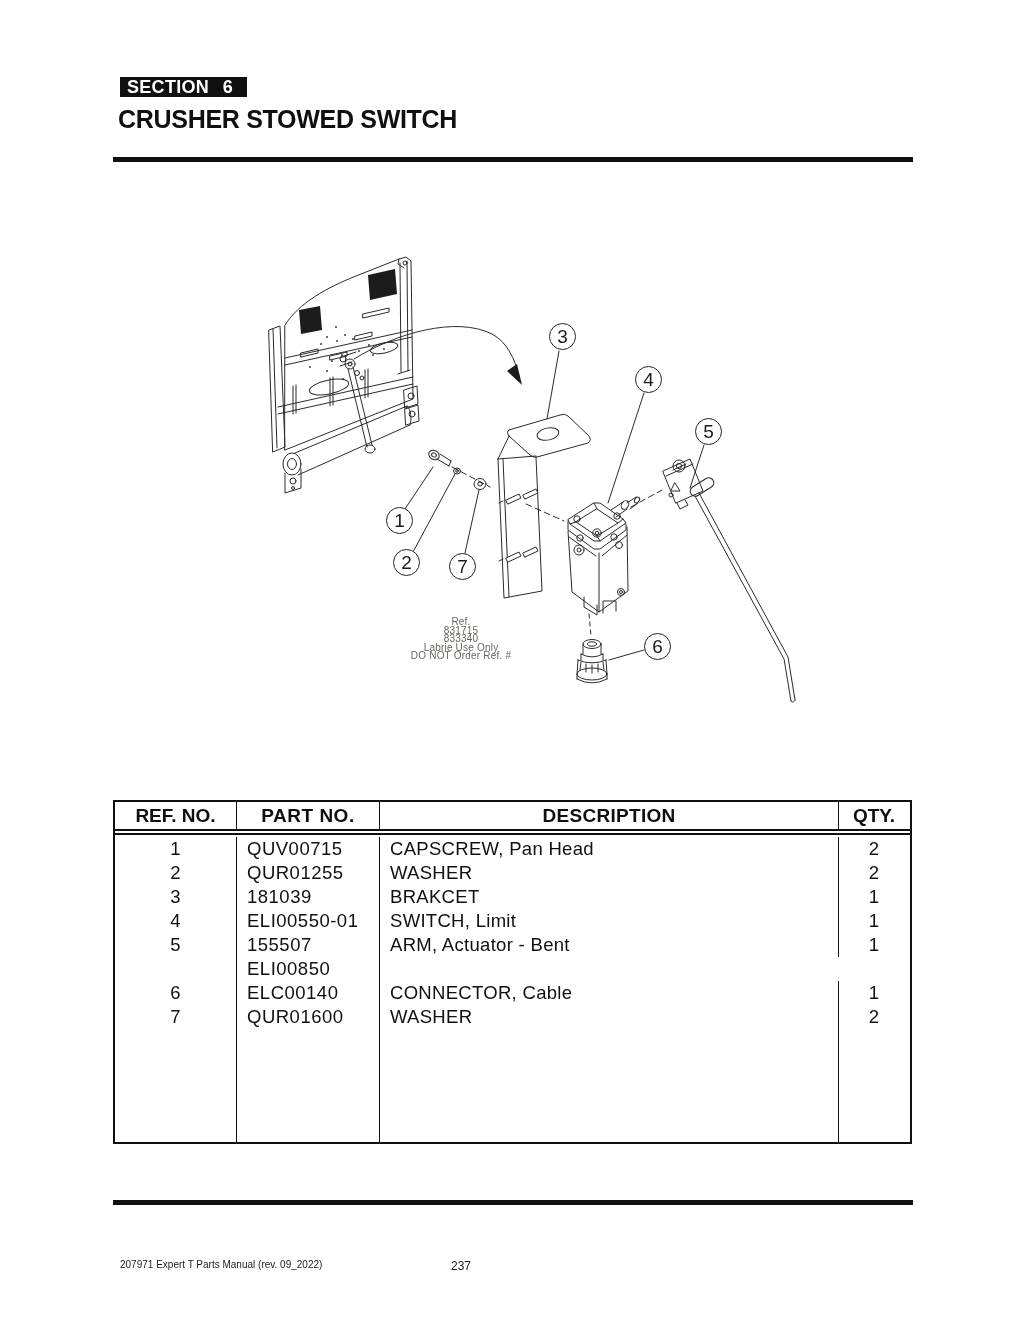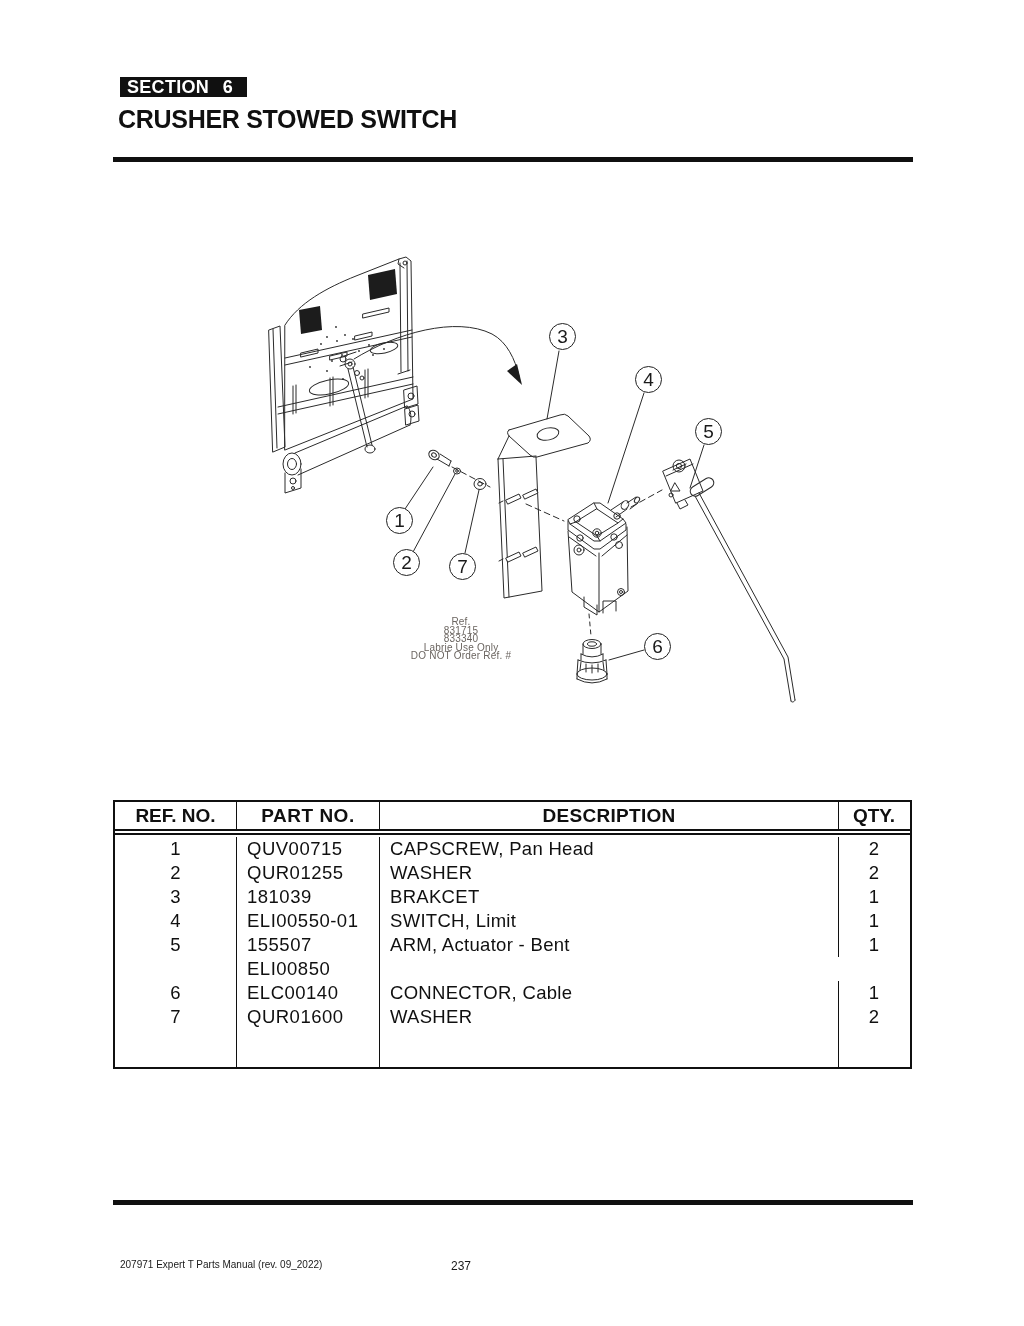--- a/index.html
+++ b/index.html
@@ -29,21 +29,21 @@
     border-radius:50%;background:#fff;box-sizing:border-box;
     display:flex;align-items:center;justify-content:center;
     font-size:19px;color:#1a1a1a;
   }
   .ref-note{
     position:absolute;left:381px;top:618px;width:160px;text-align:center;
     font-size:10px;line-height:8.6px;color:#6b6560;letter-spacing:.2px;
   }
   
   .parts-table{
-    position:absolute;left:113px;top:800px;width:799px;height:269px;
+    position:absolute;left:113px;top:800px;width:799px;height:344px;
     border:2.5px solid #101010;box-sizing:border-box;
     display:flex;flex-direction:column;
   }
   .t-row{display:grid;grid-template-columns:122px 143px 459px 70px;}
   .t-head{height:27px;border-bottom:2.5px solid #101010;}
   .t-head .cell{font-weight:bold;font-size:19px;display:flex;align-items:center;justify-content:center;}
   .t-dbl{height:2px;background:#101010;margin-top:2px;}
   .t-body{display:flex;flex-direction:column;flex:1;padding-top:2px;}
   .t-body .t-row{height:24px;}
   .t-fill{flex:1;}

